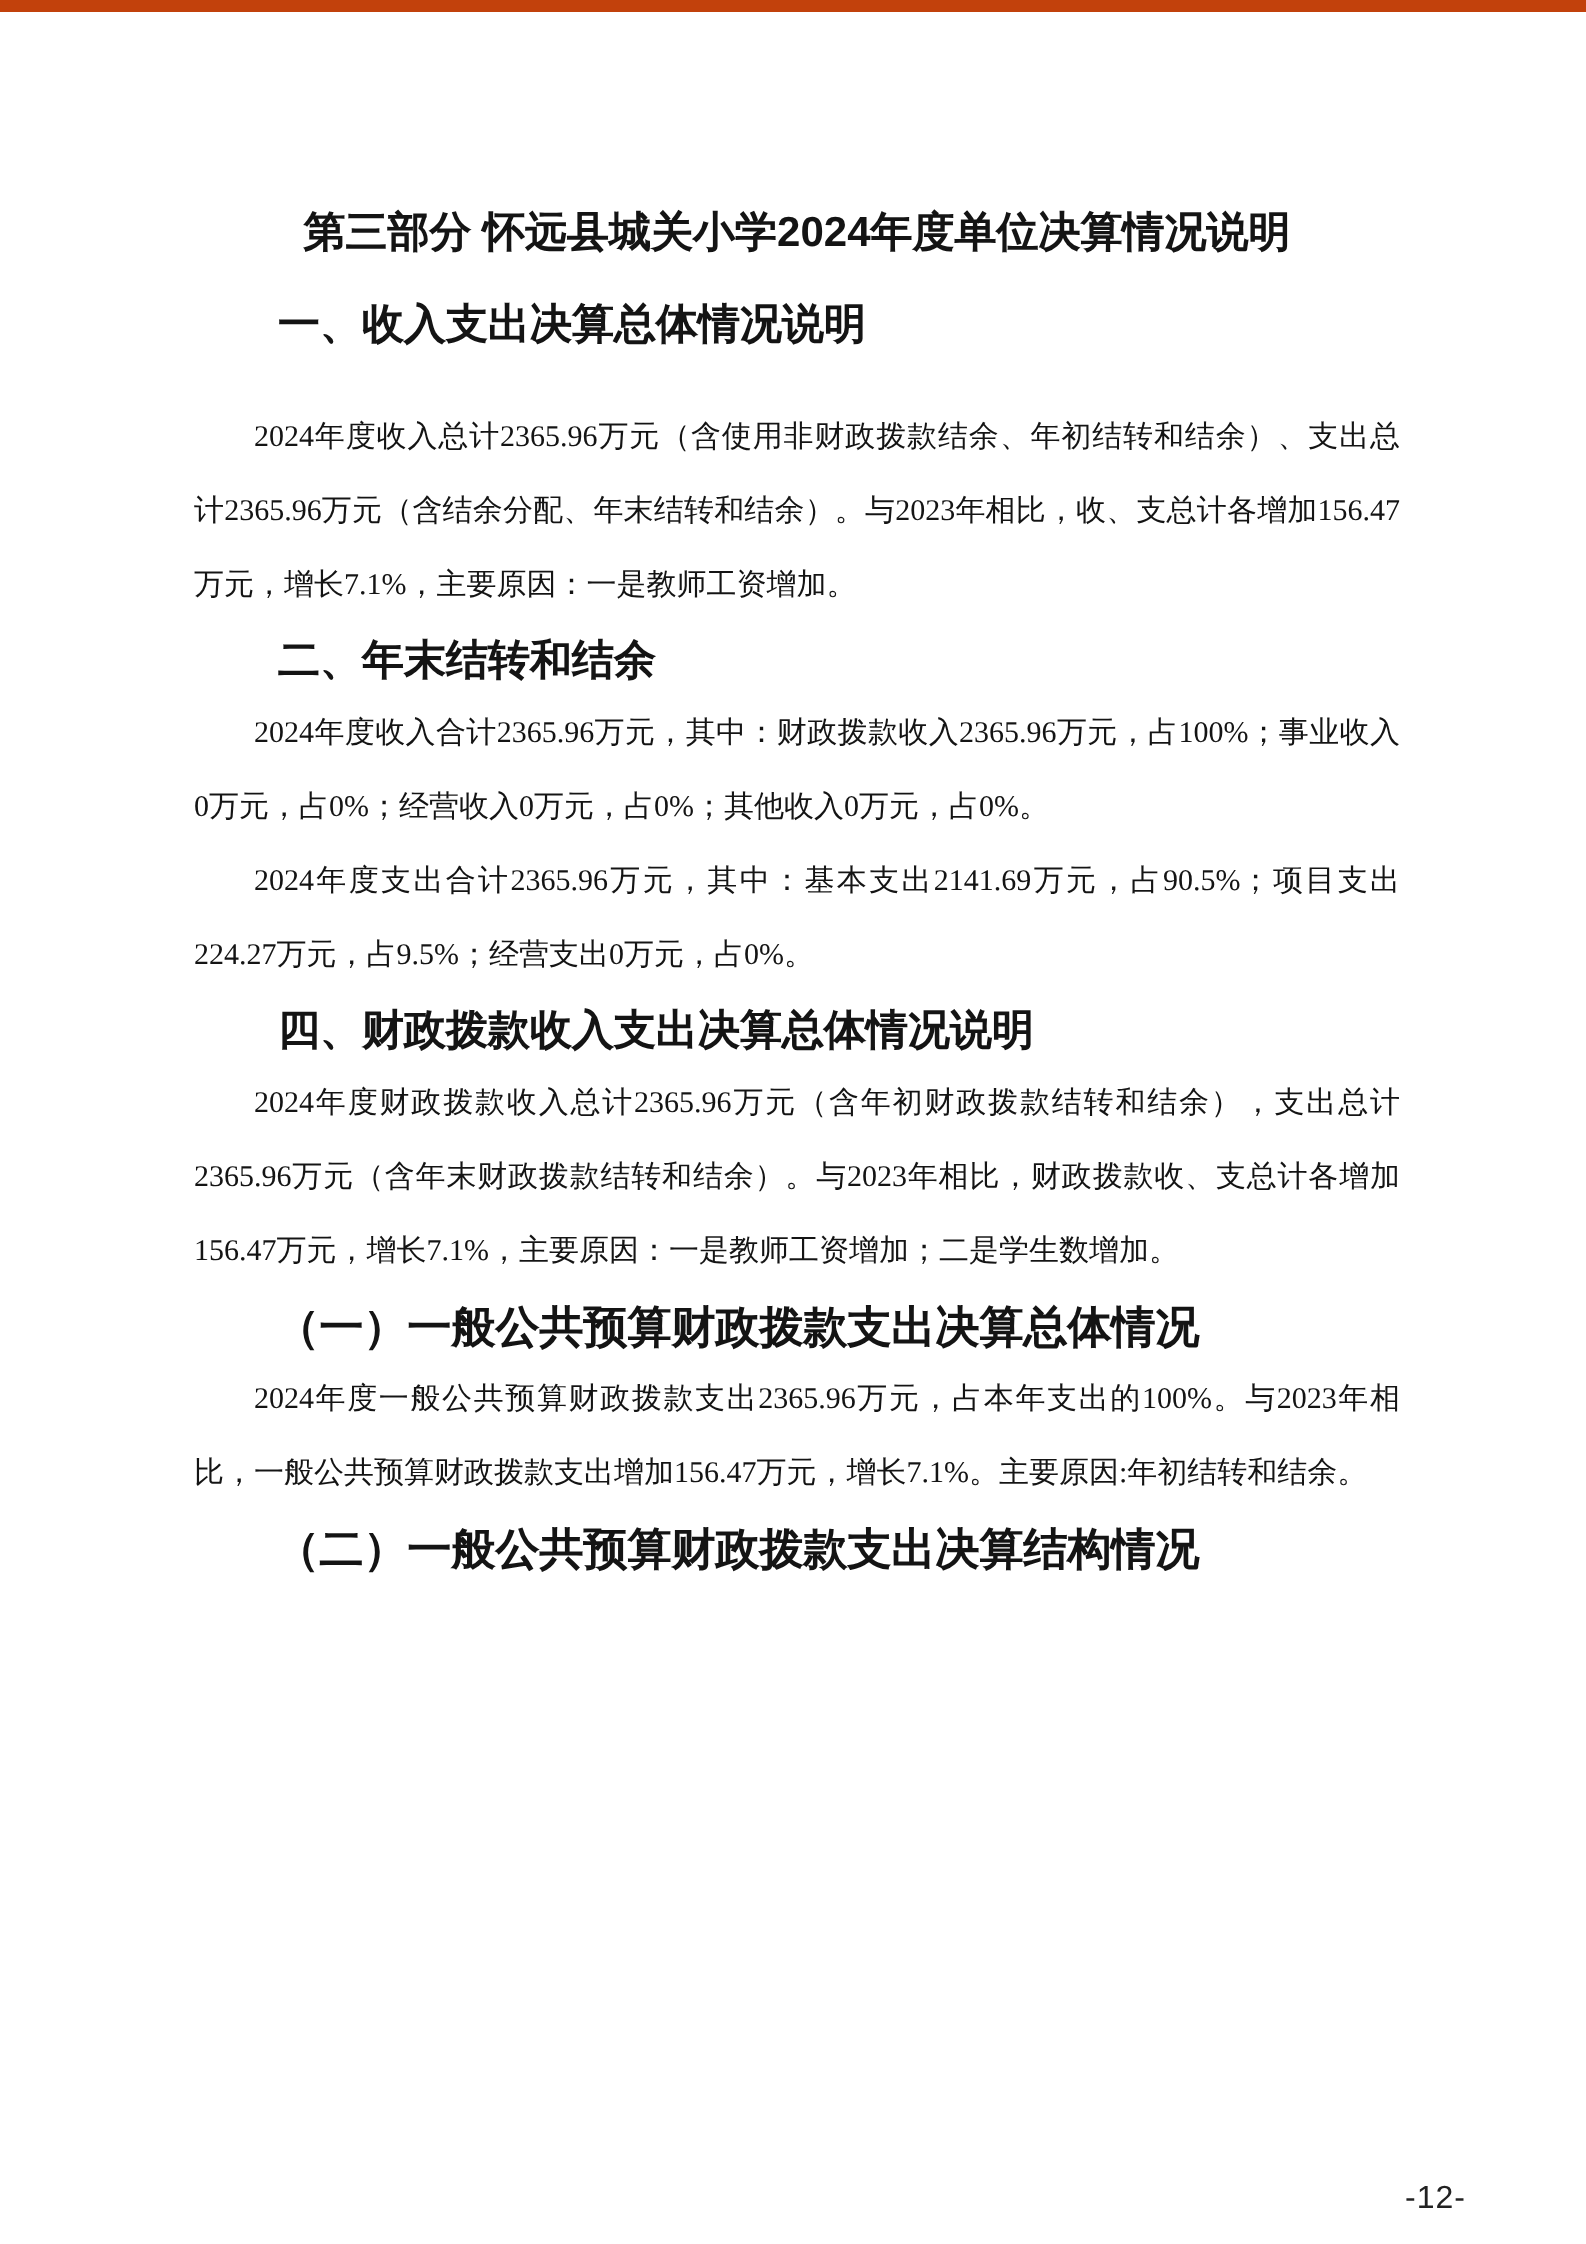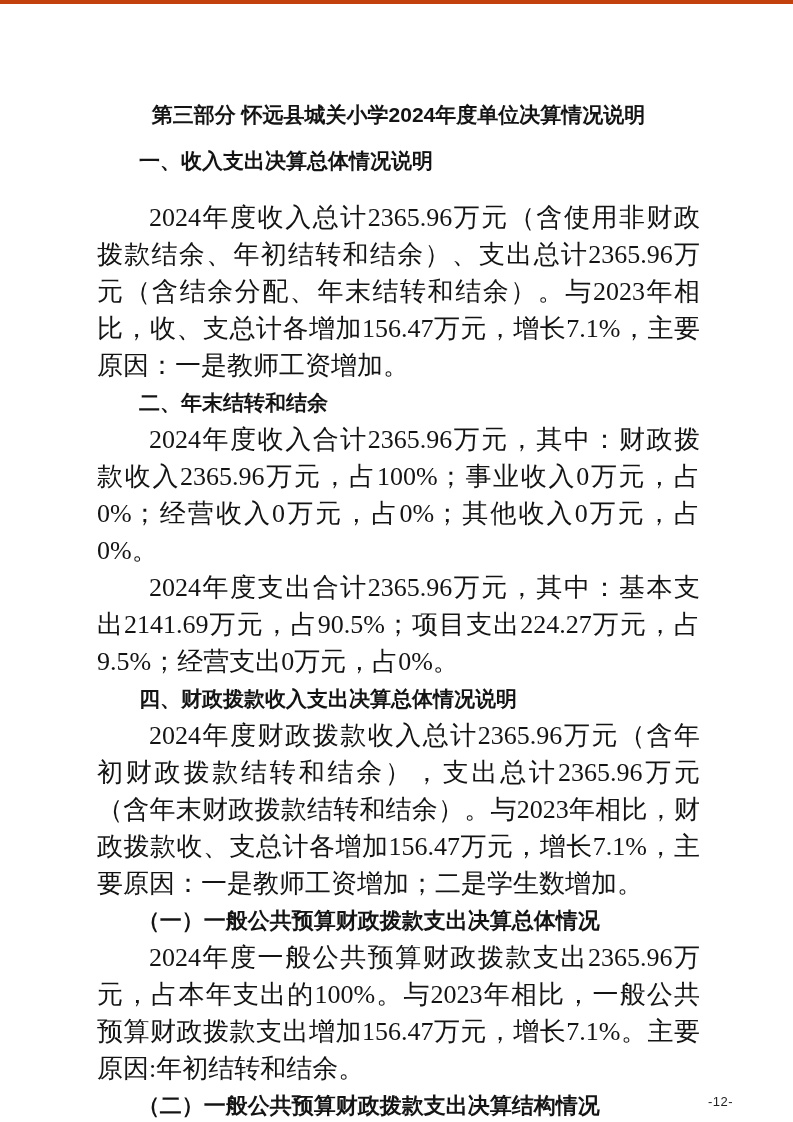--- a/index.html
+++ b/index.html
@@ -7,21 +7,21 @@
     padding: 0;
     background: #ffffff;
   }
   .page {
     position: relative;
     width: 793px;
     height: 1122px;
     margin: 0 auto;
     background: #ffffff;
     box-sizing: border-box;
-    border-top: 4px solid #c2410c;
+    border-top: 6px solid #c2410c;
     overflow: hidden;
     color: #141414;
   }
   .content {
     padding: 92px 93px 0 97px; 
   }
   .doc-title {
     font-family: "Liberation Sans", "DejaVu Sans", sans-serif;
     font-weight: bold;
     font-size: 21px;
@@ -36,41 +36,41 @@
     font-size: 21px;
     line-height: 37px;
     text-indent: 2em;
     margin: 0;
   }
   .sec-heading.first {
     margin-bottom: 20px;
   }
   .body-para {
     font-family: "Liberation Serif", "DejaVu Serif", serif;
-    font-size: 26px;
+    font-size: 15px;
     line-height: 37px;
     text-indent: 2em;
     text-align: justify;
     text-justify: inter-ideograph;
     margin: 0;
   }
   .sub-heading {
     font-family: "Liberation Serif", "DejaVu Serif", serif;
     font-weight: bold;
     font-size: 22px;
     line-height: 37px;
     text-indent: 1.85em;
     margin: 0;
   }
   .page-number {
     position: absolute;
     right: 60px;
     bottom: 13px;
     font-family: "Liberation Sans", "DejaVu Sans", sans-serif;
-    font-size: 13px;
+    font-size: 16px;
     color: #222222;
     letter-spacing: 0.5px;
   }
 </style>
 </head>
 <body>
 
 <div class="page">
   <div class="content">
 

